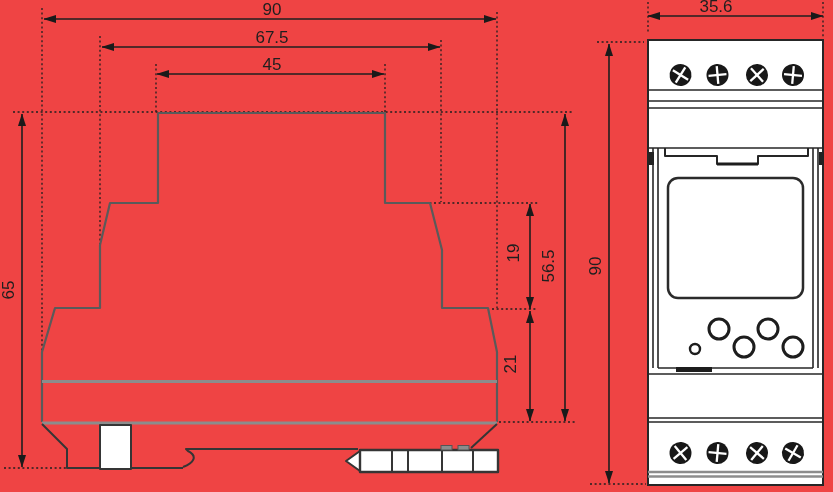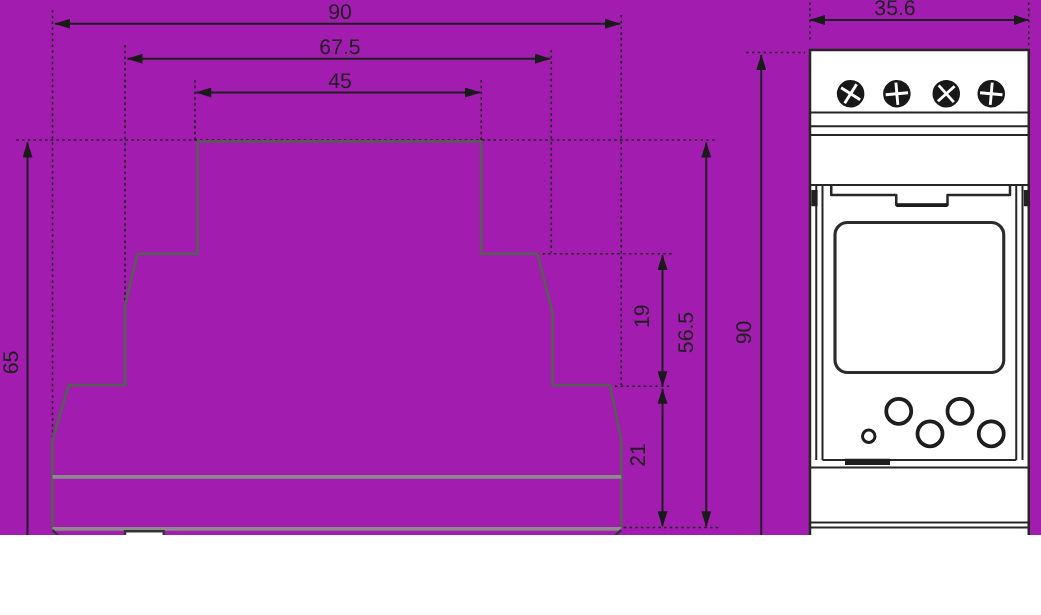--- a/index.html
+++ b/index.html
@@ -1,16 +1,16 @@
 <!DOCTYPE html>
 <html><head>
 <meta charset="utf-8">
 <style>
   html,body{margin:0;padding:0;background:#ffffff;}
-  .stage{width:833px;height:428px;position:relative;background:#a21caf;overflow:hidden;}
+  .stage{width:833px;height:492px;position:relative;background:#ef4444;overflow:hidden;}
   svg{display:block;}
   text{font-family:"Liberation Sans","DejaVu Sans",sans-serif;font-size:17px;fill:#1f1f1f;}
   .dimline{stroke:#1f1f1f;stroke-width:1.6;}
   .ext{stroke:#1f1f1f;stroke-width:1.3;stroke-dasharray:2 2.6;fill:none;}
   .body-grey{stroke:#5a5a5a;stroke-width:2.2;fill:none;stroke-linejoin:round;}
   .band{stroke:#8c8c8c;stroke-width:3;}
   .foot{stroke:#353535;stroke-width:2;fill:none;stroke-linejoin:round;}
   .footf{stroke:#353535;stroke-width:2;fill:#ffffff;stroke-linejoin:round;}
   .front{stroke:#262626;stroke-width:2;fill:none;stroke-linejoin:round;}
   .frontf{stroke:#262626;stroke-width:2;fill:#ffffff;}

